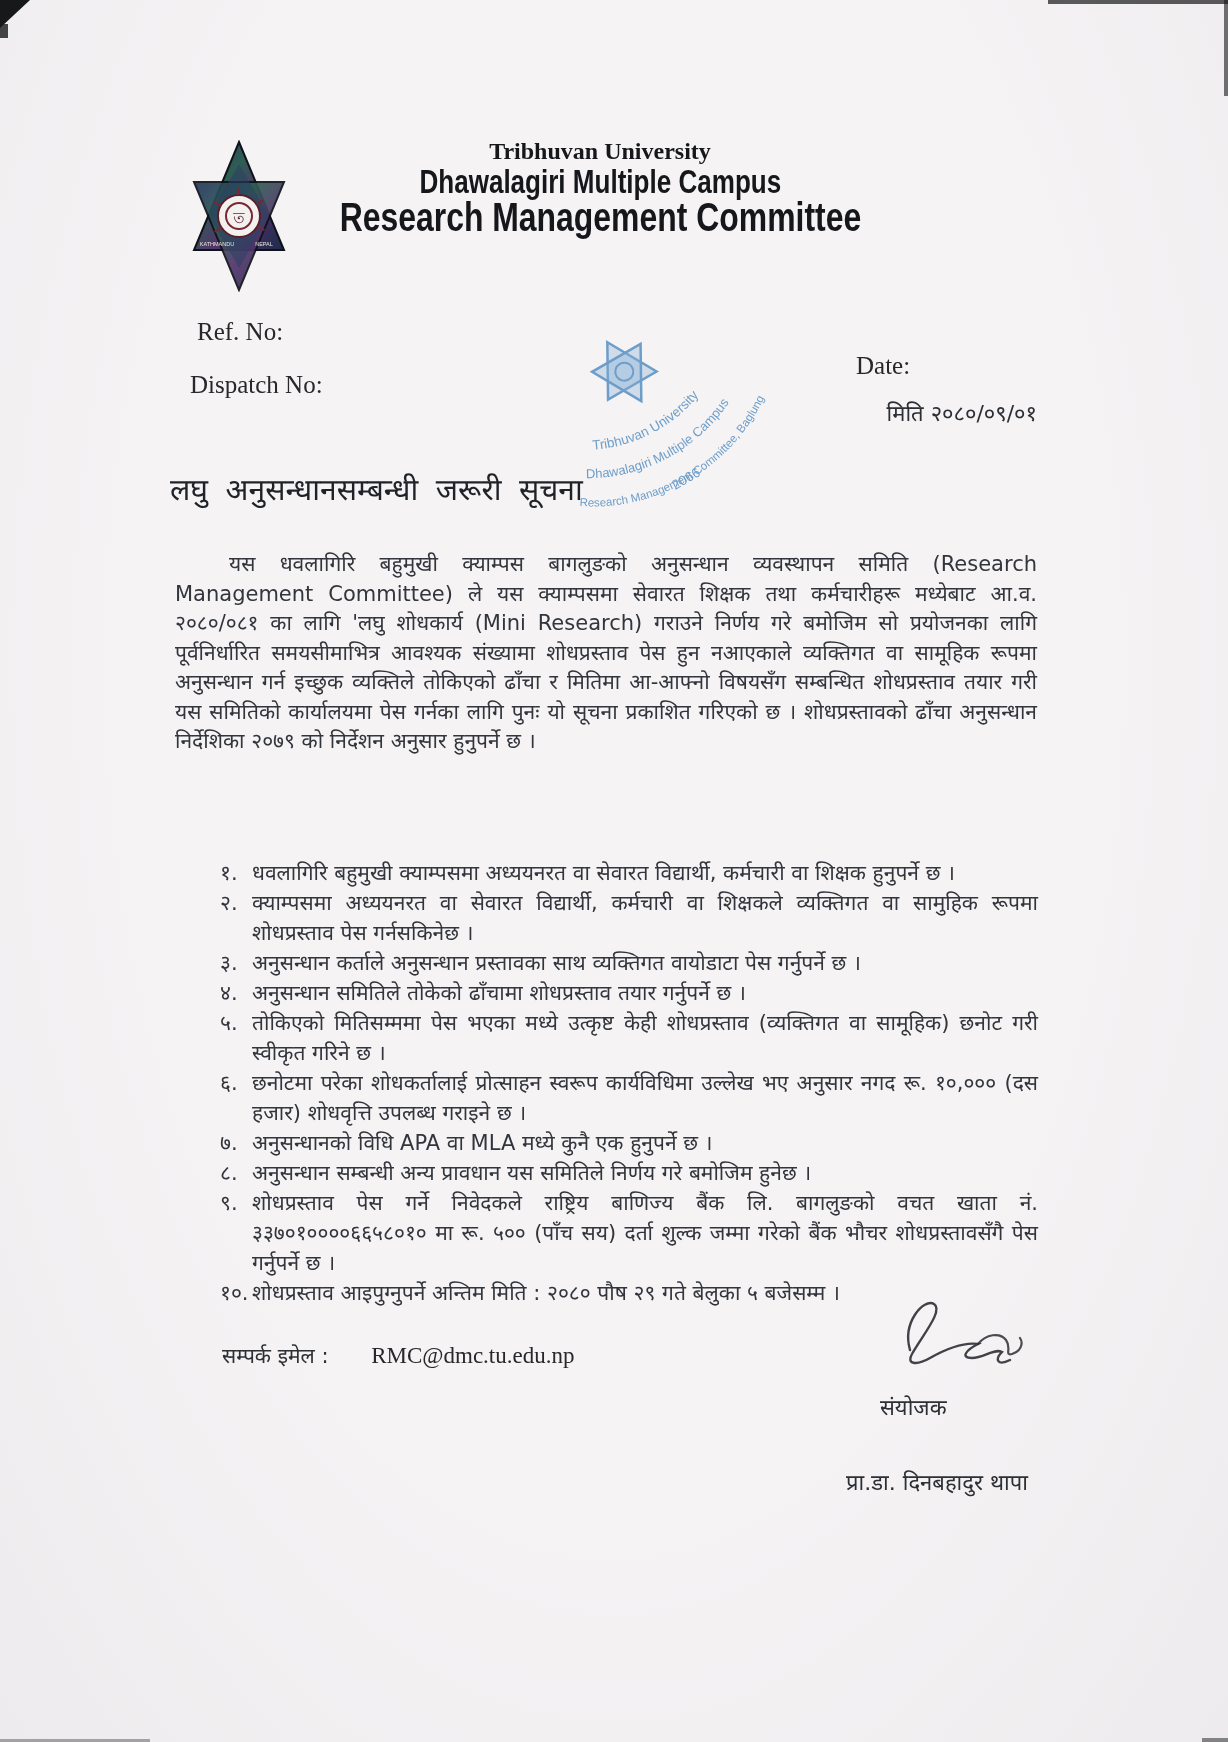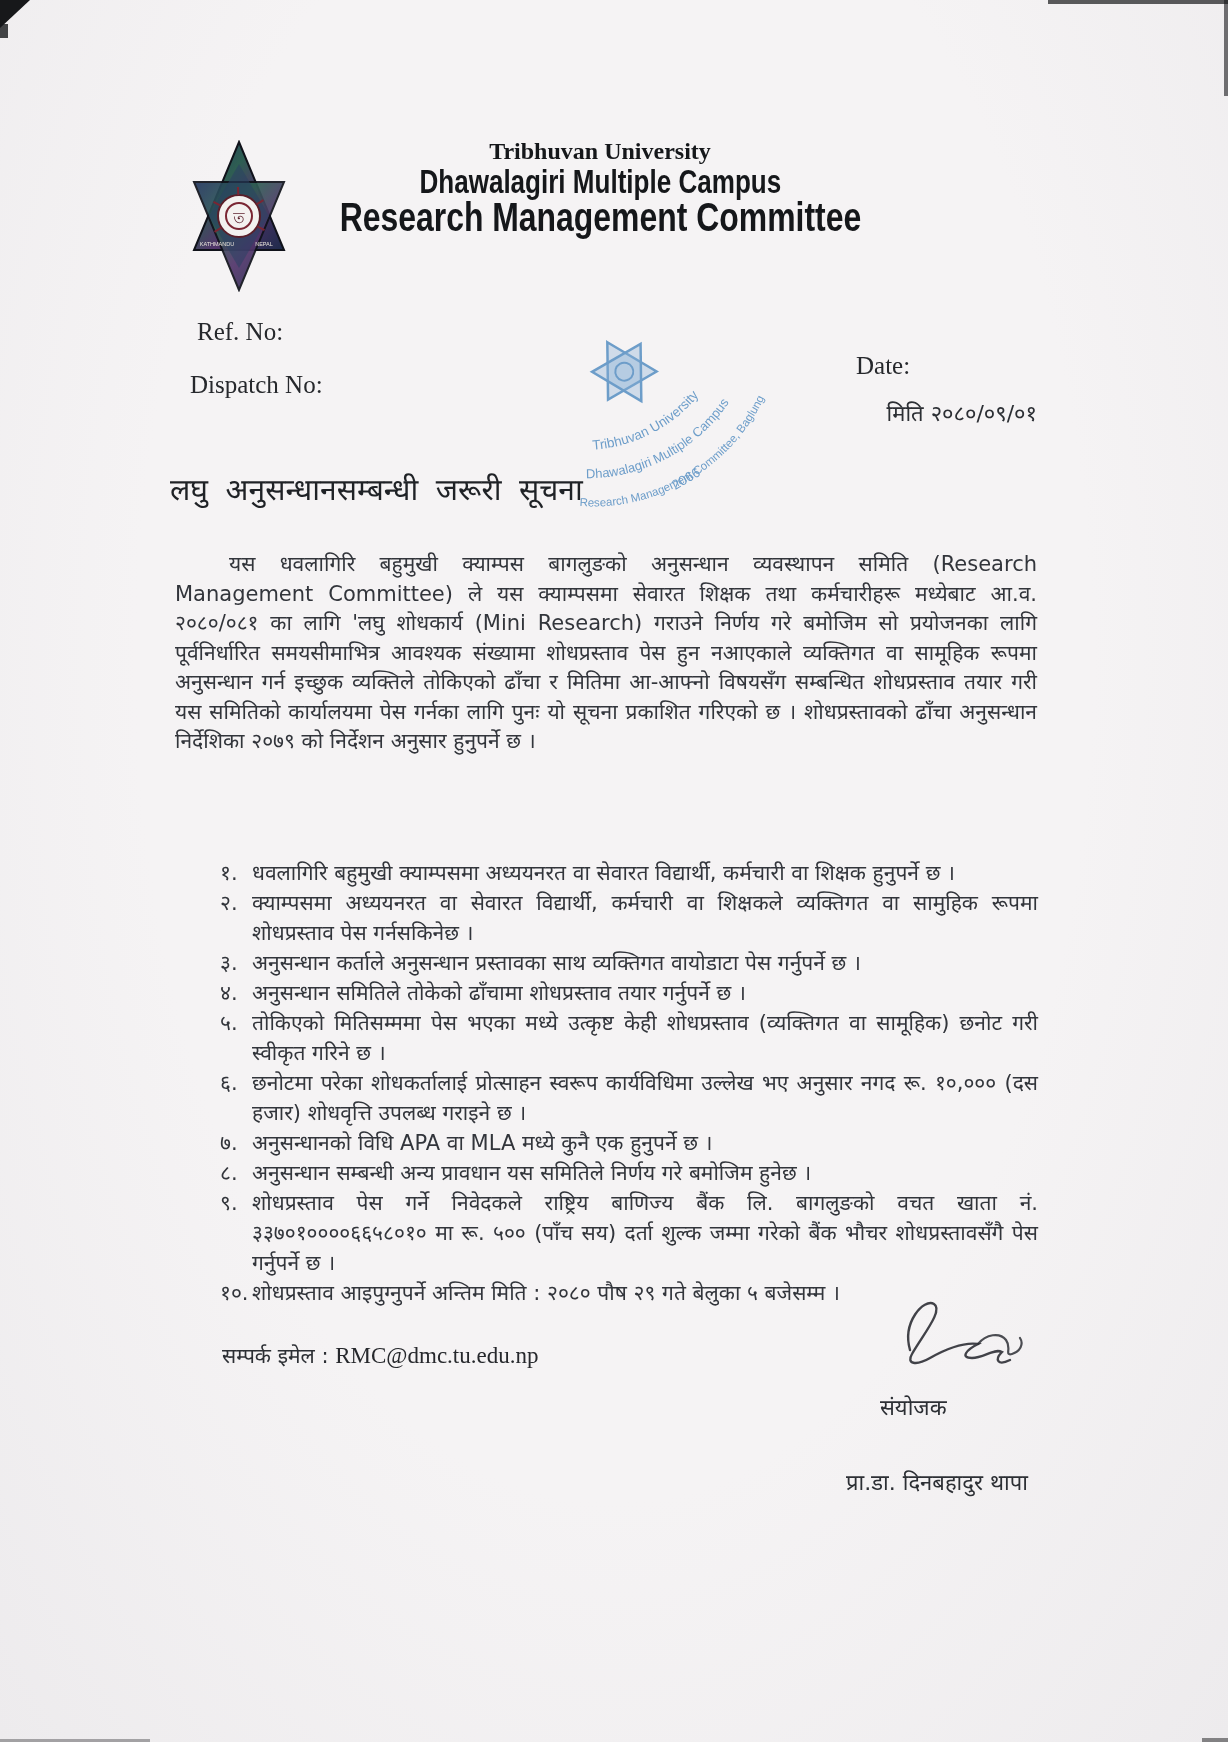--- a/index.html
+++ b/index.html
@@ -49,21 +49,21 @@
   .para{position:absolute;left:175px;top:534px;width:862px;font-size:21px;line-height:29.5px;
         text-align:justify;text-indent:54px;color:#32353b;margin-top:16px;}
   .sec-heading{position:absolute;left:222px;top:800px;font-size:22px;font-weight:700;color:#202327;}
   .list{position:absolute;left:220px;top:858px;width:818px;font-size:21px;line-height:30px;color:#32353b;}
   .item{display:flex;align-items:flex-start;}
   .item .num{flex:0 0 32px;}
   .item .itext{flex:1;text-align:justify;}
 
   
   .contact{position:absolute;left:222px;top:1341px;font-size:21px;color:#2c2f34;}
-  .contact .email{font-family:"Liberation Serif",serif;font-size:23px;color:#26282c;}
+  .contact .email{font-family:"Liberation Serif",serif;font-size:23px;color:#26282c;margin-left:36px;}
   .sig-scribble{position:absolute;left:882px;top:1292px;width:150px;height:92px;}
   .sig-role{position:absolute;left:880px;top:1391px;width:150px;font-size:22px;color:#2c2f34;}
   .sig-name{position:absolute;left:812px;top:1466px;width:250px;text-align:center;font-size:22px;color:#2c2f34;}
 </style>
 </head>
 <body>
 
 <div class="page">
 
   <div class="art art-tl"></div>

